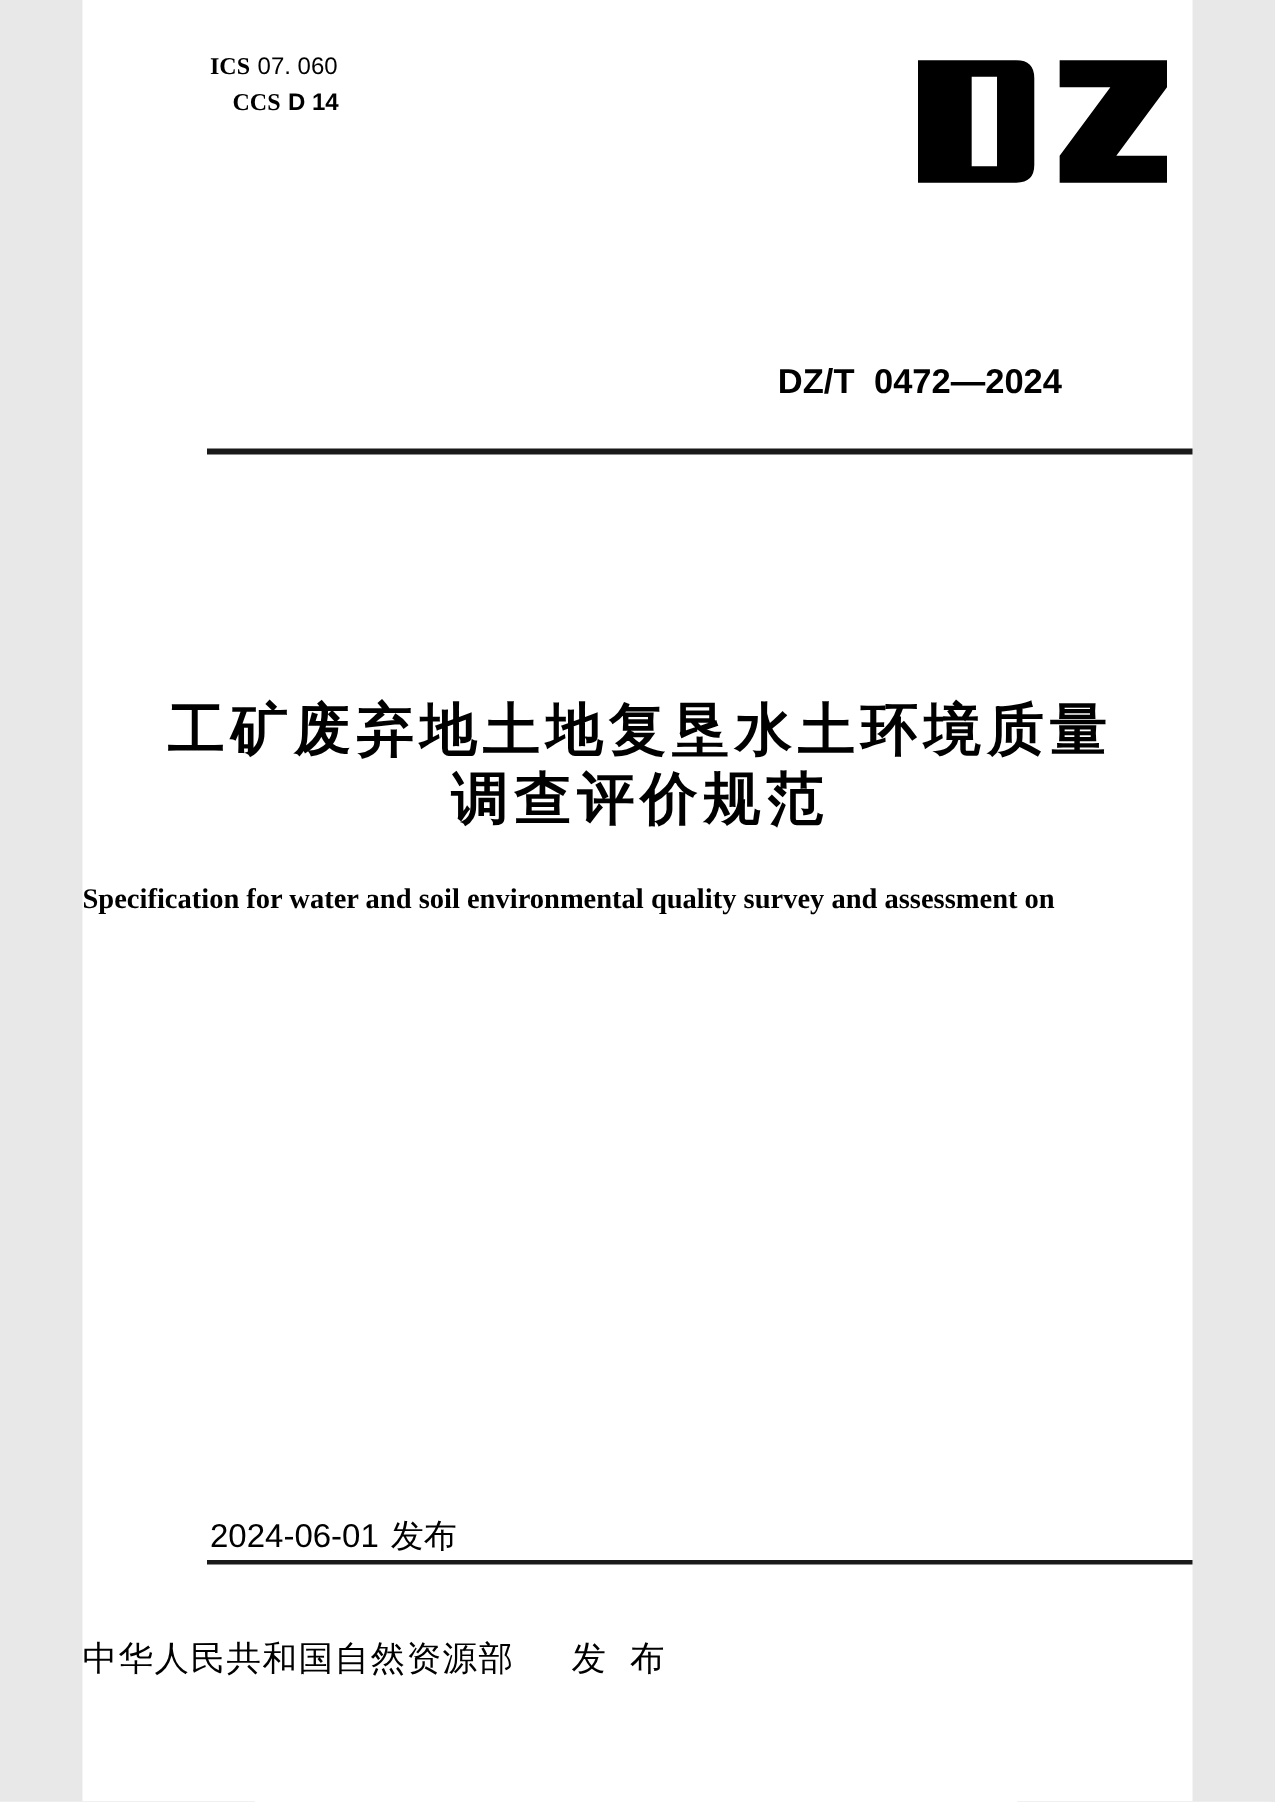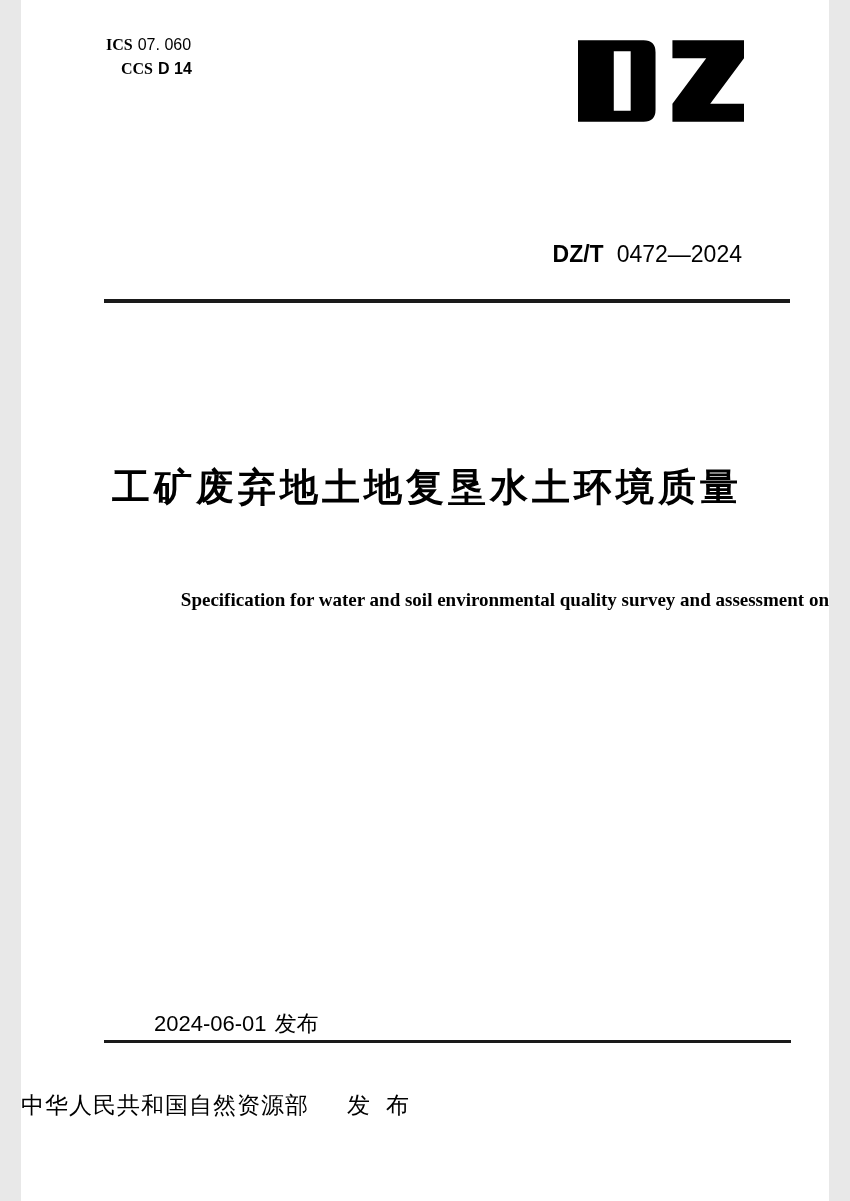--- a/index.html
+++ b/index.html
@@ -1,17 +1,17 @@
 <!DOCTYPE html>
 <html><head>
 <meta charset="utf-8">
 <style>
   html,body { margin:0; padding:0; background:#e8e8e8; }
   .page {
-    position:relative; width:808px; height:1201px; margin:0 auto;
+    position:relative; width:740px; height:1201px; margin:0 auto;
     background:#ffffff; color:#000; overflow:hidden;
     font-family:"Liberation Sans", sans-serif;
   }
 
   .code-line { position:absolute; left:85px; font-size:16px; line-height:18px; white-space:nowrap; }
   .code-line .lbl { font-family:"Liberation Serif", serif; font-weight:bold; }
   .code-line .val { font-family:"Liberation Sans", sans-serif; margin-left:5px; }
   #ics-line { top:36px; }
   #ccs-line { top:60px;margin-left:15px; }
 
@@ -19,41 +19,41 @@
   .logo svg { display:block; width:100%; height:100%; }
 
   .heading {
     position:absolute; left:0; right:0; top:164px; margin:0;
     text-align:center; font-size:38px; font-weight:bold;
     letter-spacing:7px; text-indent:7px; white-space:nowrap; line-height:40px;
   }
 
   .stdno { position:absolute; top:241px; right:87px; font-size:23px; line-height:26px; white-space:nowrap; }
   .stdno .prefix { font-family:Liberation Sans, sans-serif; font-weight:bold; }
-  .stdno .number { margin-left:13px; font-weight:normal; }
+  .stdno .number { margin-left:13px; font-weight:bold; }
 
   .rule { position:absolute; background:#1a1a1a; }
   #rule-top { left:83px; top:299px; width:686px; height:4px; }
   #rule-bottom { left:83px; top:1040px; width:687px; height:3px; }
 
   .title-cn {
     position:absolute; left:0; right:0; top:464px;
     text-align:center; font-weight:bold; font-size:38px; line-height:46px;
     letter-spacing:4px; text-indent:4px;
   }
   .title-en {
     position:absolute; left:0; right:0; top:584px;
-    text-align:right; font-family:"Liberation Serif", serif;
-    font-weight:bold; font-size:19px; line-height:32px;padding-left:40px;
+    text-align:left; font-family:"Liberation Serif", serif;
+    font-weight:bold; font-size:19px; line-height:32px;
   }
 
   .dates {
     position:absolute; left:85px; right:80px; top:1011px;
     display:flex; 
-    font-size:22px; line-height:26px; white-space:nowrap;margin-left:48px;
+    font-size:22px; line-height:26px; white-space:nowrap;
   }
   .dates .cn { margin-left:8px; }
 
   .publisher {
     position:absolute; left:0; right:0; top:1091px;
     text-align:left; font-size:23px; line-height:28px;
     letter-spacing:1px; white-space:nowrap;
   }
   .publisher .suffix { margin-left:38px; letter-spacing:16px; margin-right:-16px; }
 </style>
@@ -79,20 +79,21 @@
 
 
   <div class="stdno">
     <span class="prefix">DZ/T</span><span class="number">0472—2024</span>
   </div>
 
   <div id="rule-top" class="rule"></div>
 
   <div class="title-cn">
     <div>工矿废弃地土地复垦水土环境质量</div>
+    <div>调查评价规范</div>
   </div>
 
   <div class="title-en">
     <div>Specification for water and soil environmental quality survey and assessment on</div>
   </div>
 
   <div class="dates">
     <div>
       <span>2024-06-01</span><span class="cn">发布</span>
     </div>

